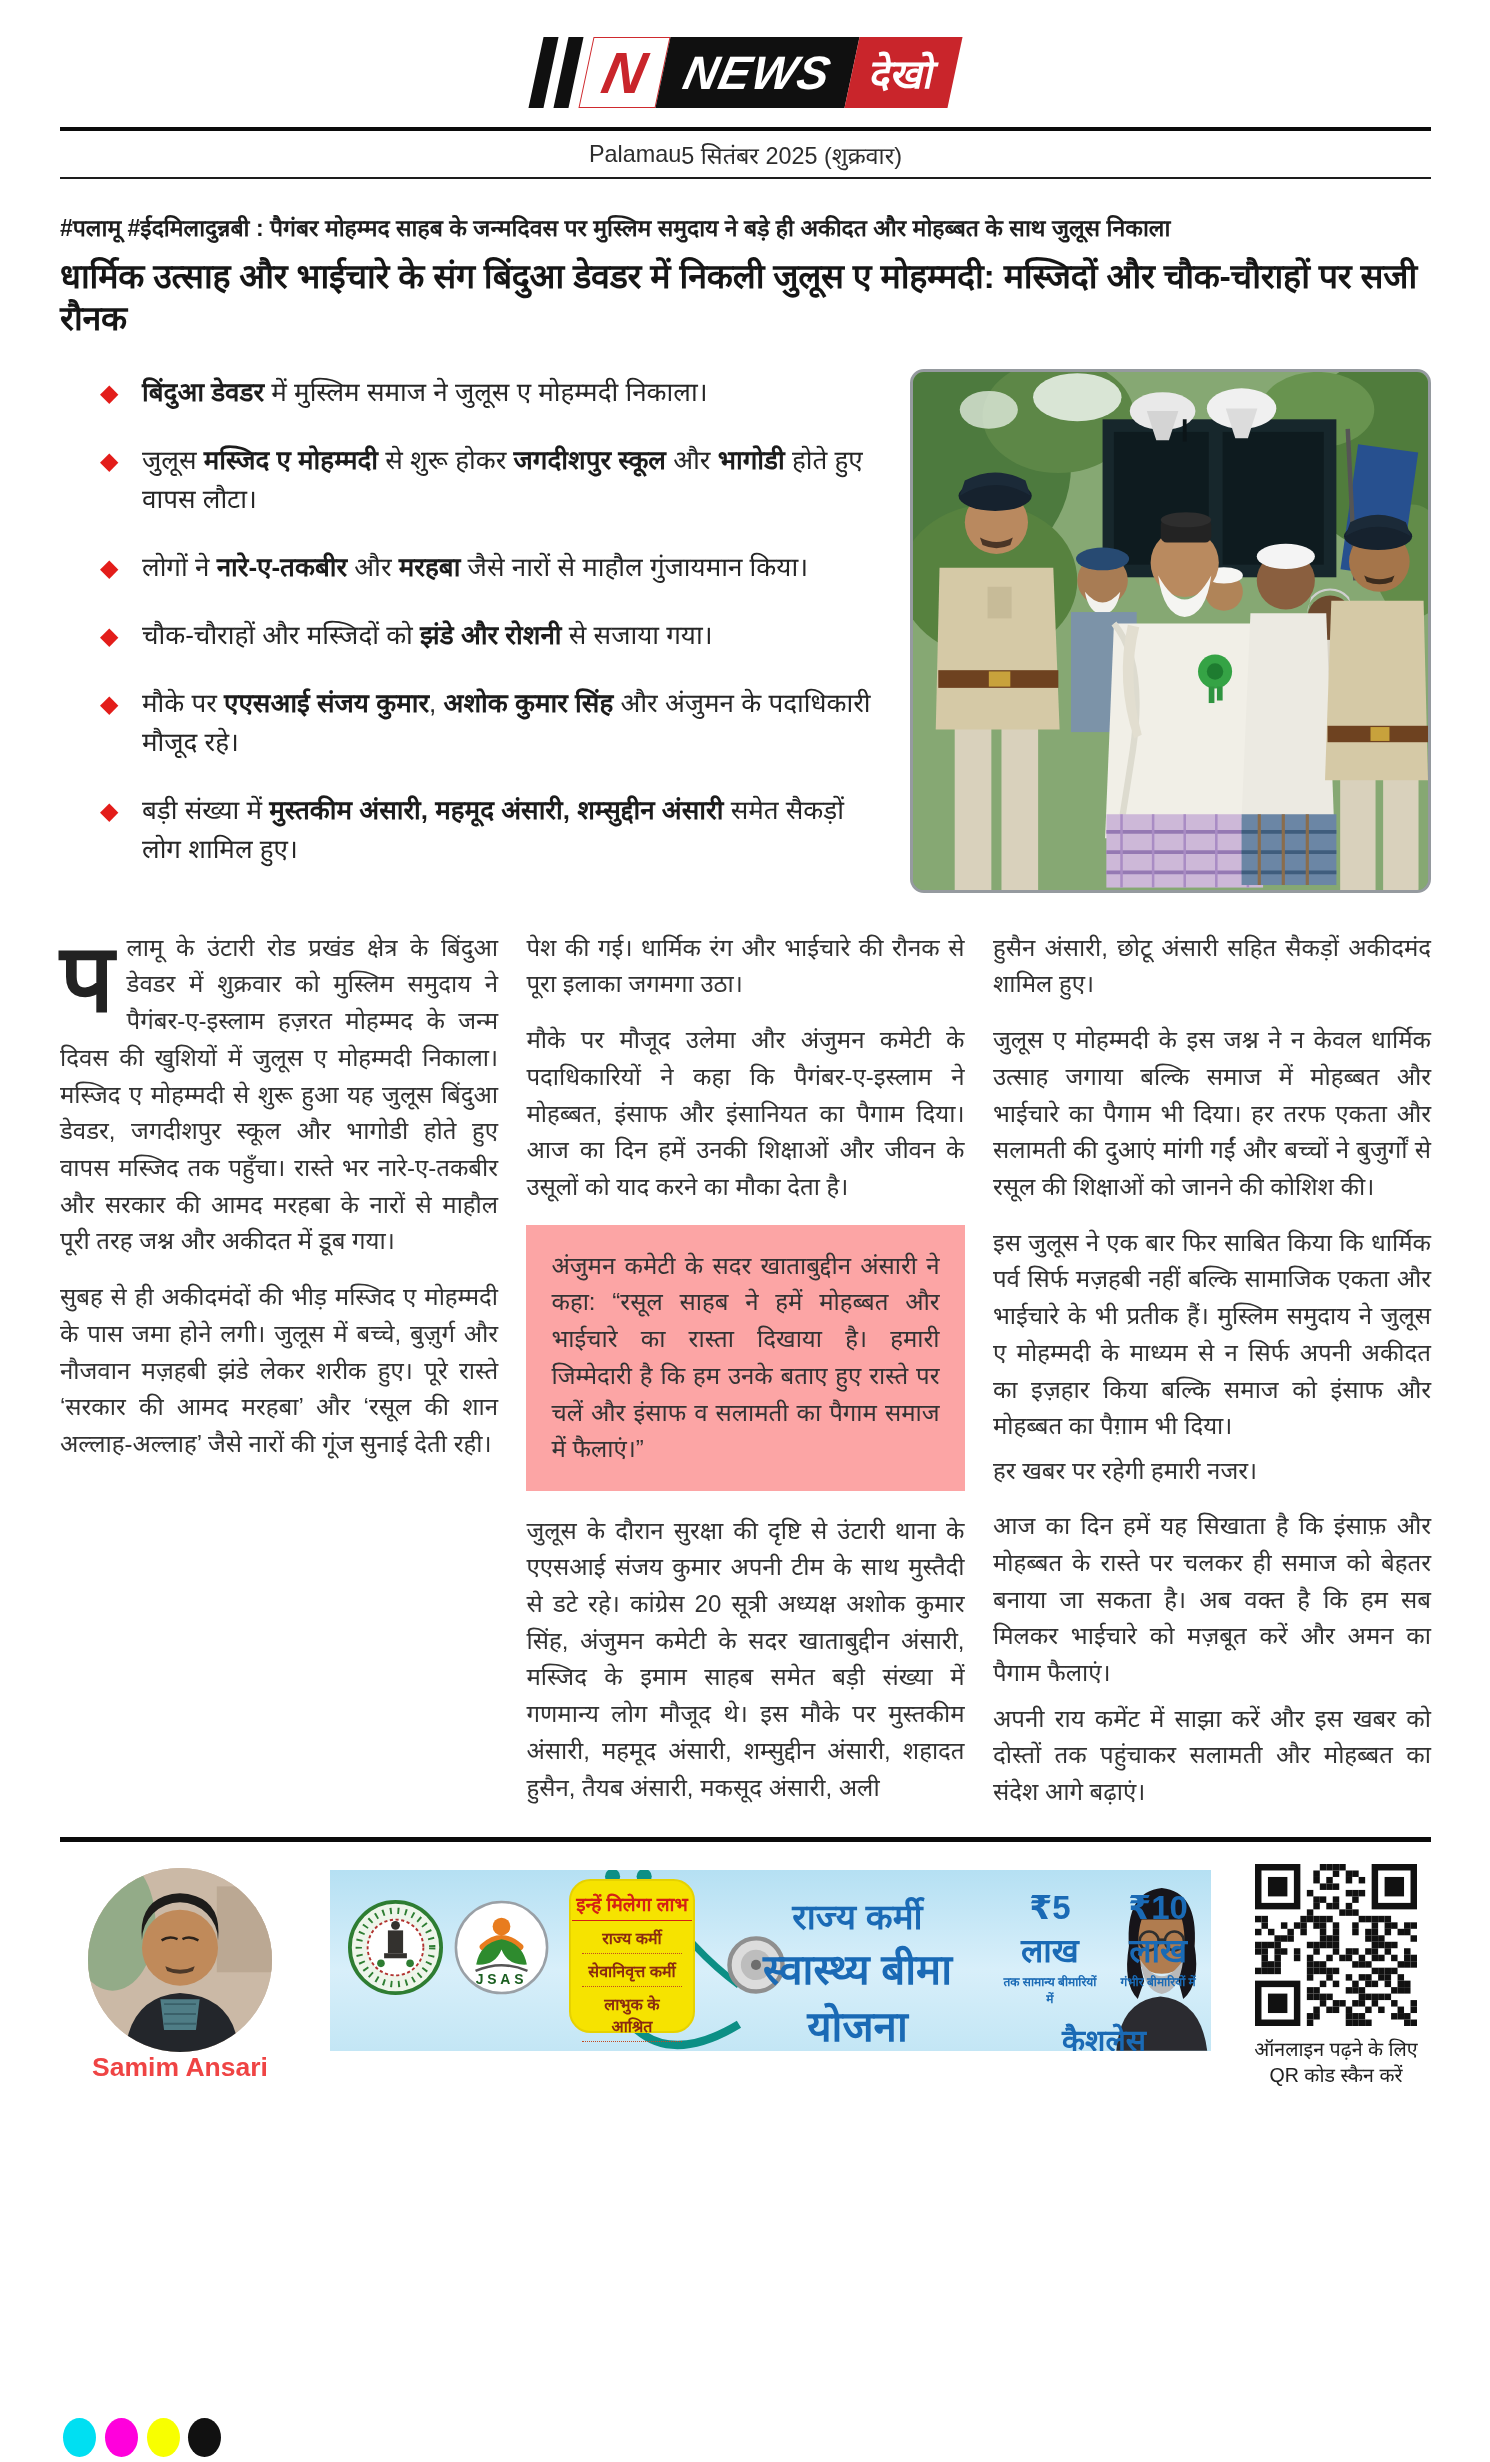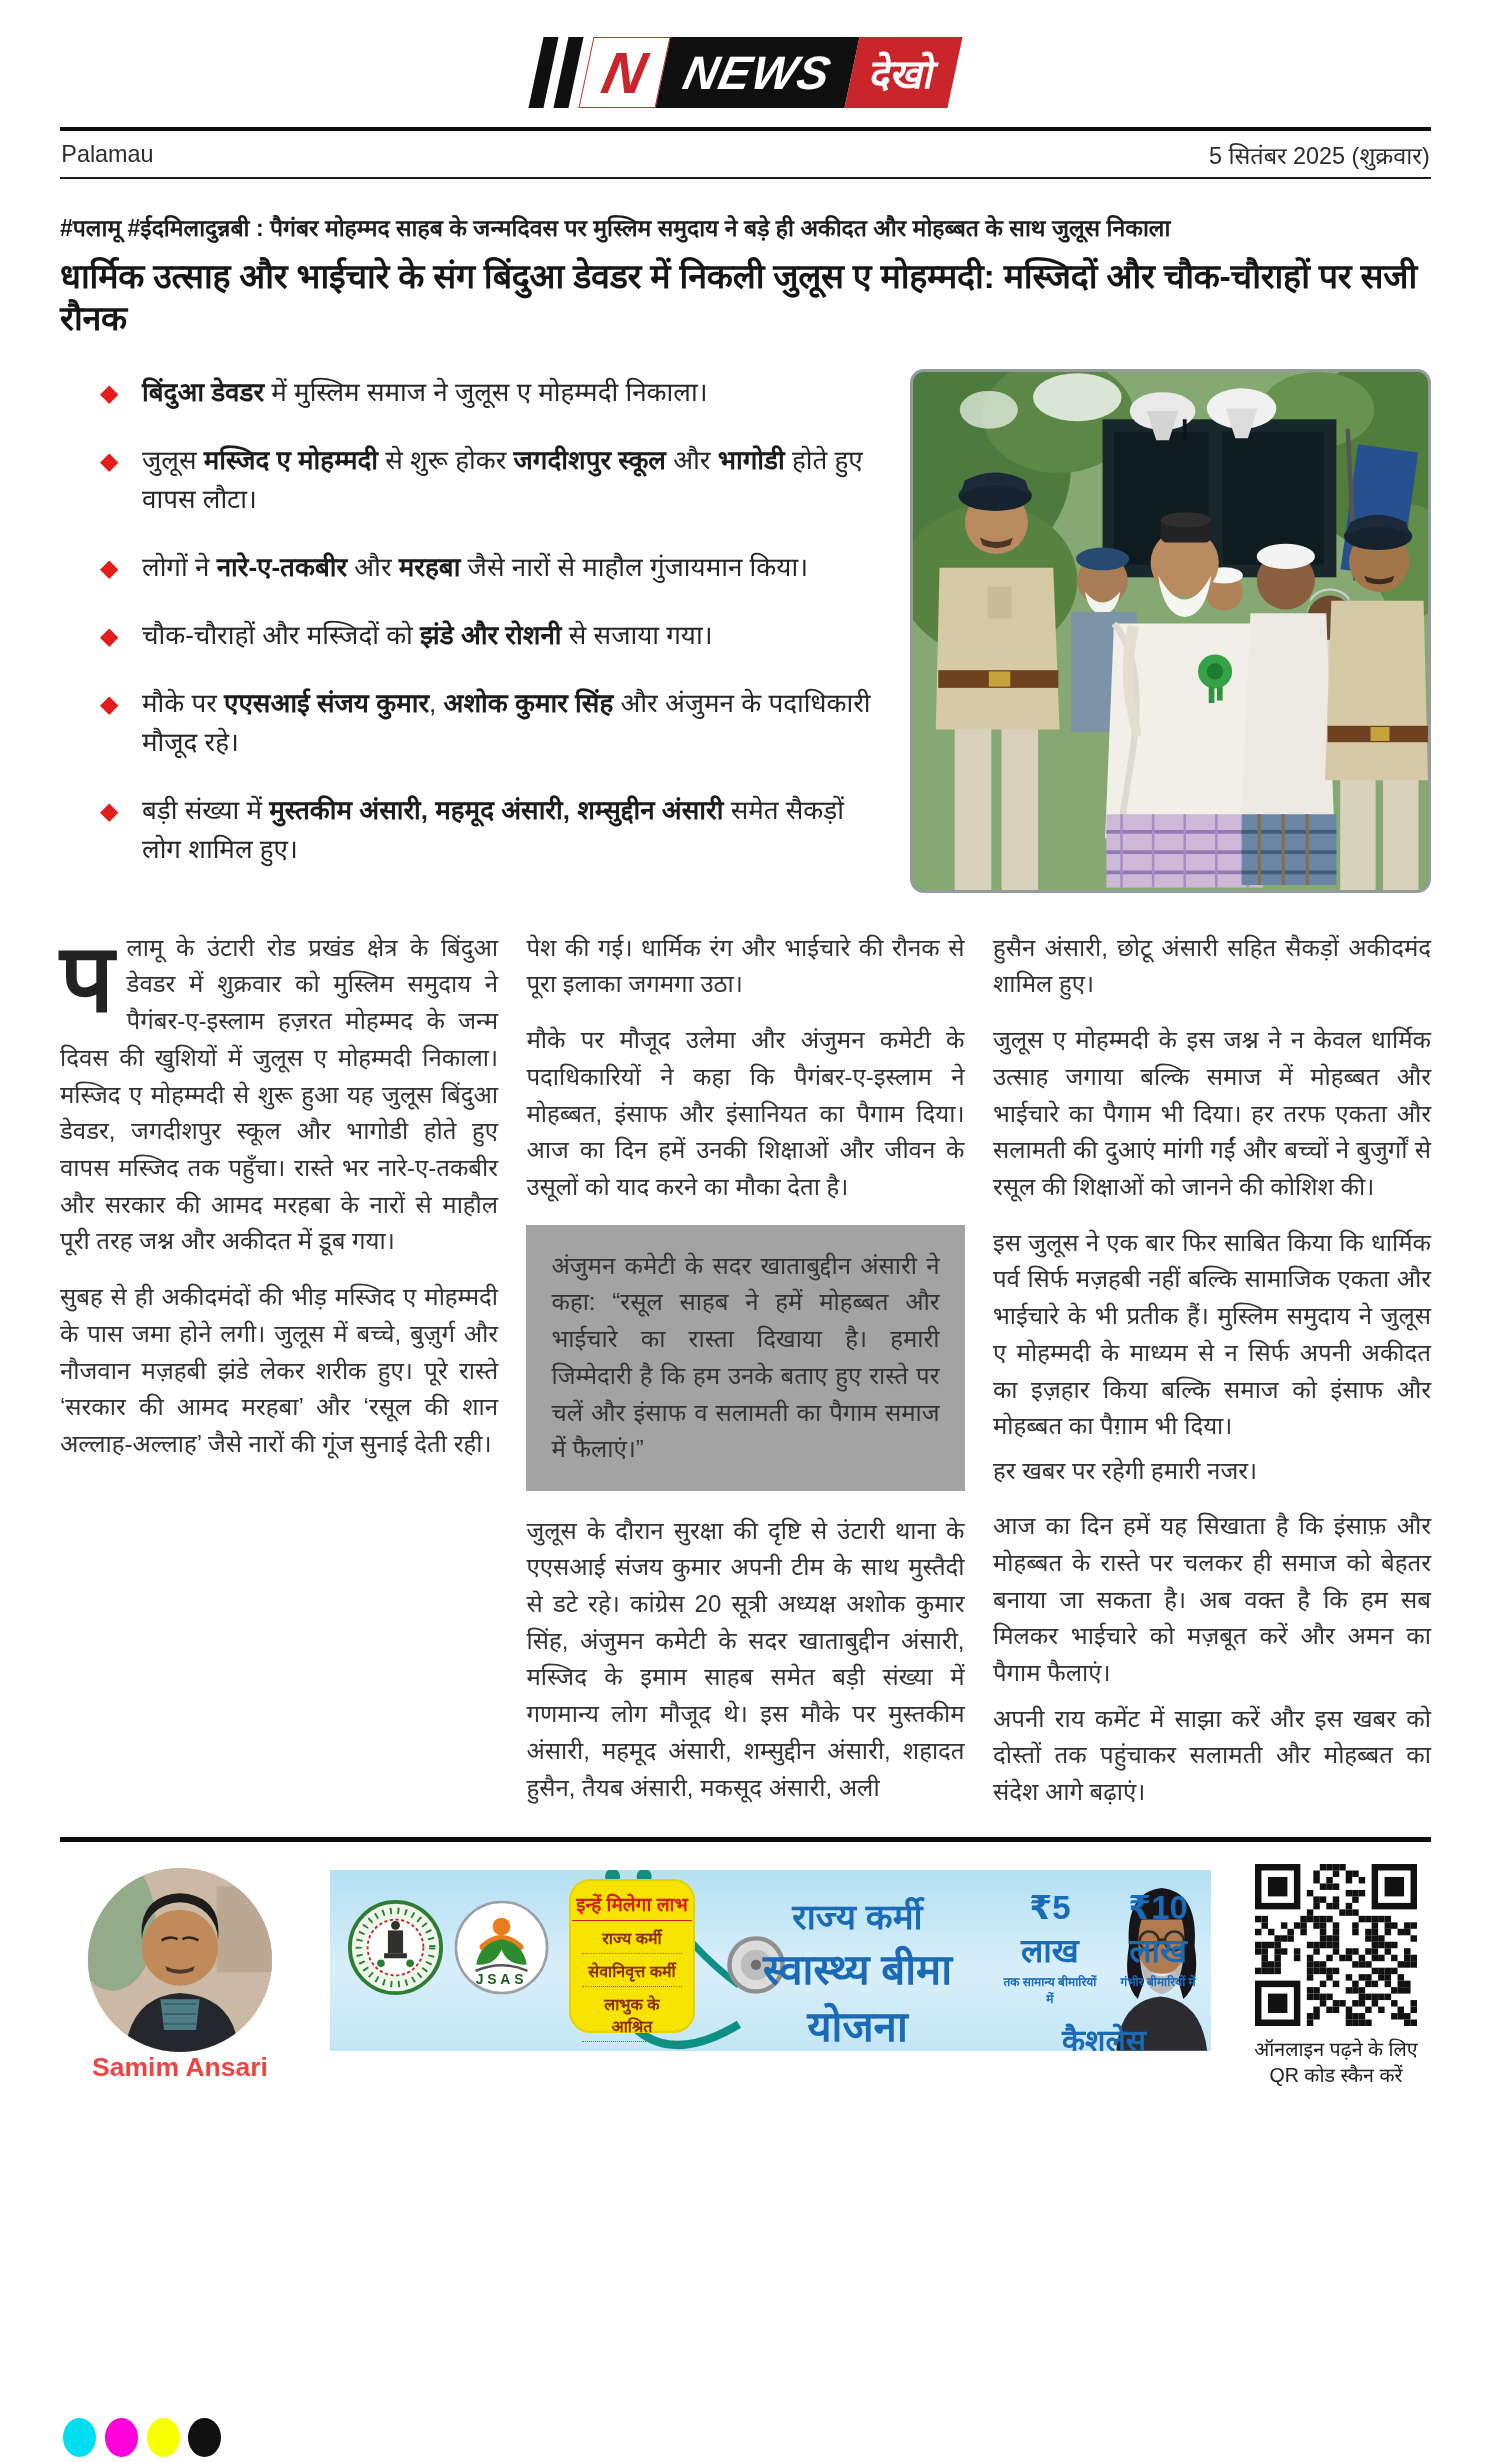--- a/index.html
+++ b/index.html
@@ -11,42 +11,42 @@
   .logo{display:flex;align-items:stretch;height:71px;transform:skewX(-12deg);}
   .logo .stripe{width:15px;background:#101010;margin-right:10px;}
   .logo .nbox{width:75px;background:#ffffff;border:1.9px solid #cf2a2e;display:flex;align-items:center;justify-content:center;margin-right:0;}
   .logo .nbox span{font-size:58px;font-weight:900;color:#c9252b;font-style:italic;}
   .logo .newsbox{background:#101010;color:#fff;display:flex;align-items:center;padding:0 21.5px;}
   .logo .newsbox span{font-size:47px;font-weight:900;font-style:italic;letter-spacing:1.3px;}
   .logo .dekhobox{background:#c9252b;color:#fff;display:flex;align-items:center;padding:0 19px;}
   .logo .dekhobox span{font-size:40px;font-weight:800;}
 
   .rule-thick{height:4.4px;background:#0b0b0b;margin-top:19px;}
-  .meta-row{display:flex;justify-content:space-between;align-items:center;padding:7.6px 1.3px 6.3px;font-size:23.4px;color:#2d2d2d;}
+  .meta-row{display:flex;justify-content:center;align-items:center;padding:7.6px 1.3px 6.3px;font-size:23.4px;color:#2d2d2d;}
   .rule-thin{height:1.9px;background:#1d1d1d;}
 
   .tagline{margin-top:32px;font-size:23px;font-weight:600;color:#1e1e1e;}
 
   h1.headline{margin:11.4px 0 0;font-size:34px;line-height:1.24;font-weight:800;color:#161616;letter-spacing:-0.3px;}
 
   
   .top-section{display:flex;gap:35px;margin-top:30px;}
   .bullets{flex:1;padding-top:3.8px;list-style:none;margin:0;}
   .bullet{position:relative;padding-left:42px;font-size:26px;line-height:1.5;color:#262626;margin-bottom:29px;}
   .bullet .diamond{position:absolute;left:0;top:2.5px;color:#e31d1a;font-size:24px;}
   .bullet b{font-weight:800;color:#1c1c1c;}
   .photo{width:515px;height:518px;border-radius:14px;border:3.8px solid #959a9f;overflow:hidden;flex-shrink:0;background:#7da96c;}
   .photo svg{display:block;width:100%;height:100%;}
 
   
   .body-section{display:flex;gap:28.4px;margin-top:32px;font-size:24px;line-height:1.53;color:#333;text-align:justify;}
   .col{flex:1;min-width:0;}
   .col p{margin:0 0 19px;}
   .dropcap{float:left;font-size:95px;line-height:.8;font-weight:700;color:#222;padding:10px 12.6px 0 0;}
-  .quote{background:#a3a3a3;padding:23px 25px;margin:5px 0 21.5px;}
+  .quote{background:#fca5a5;padding:23px 25px;margin:5px 0 21.5px;}
   .quote p{margin:0;}
 
   
   .footer-rule{height:5px;background:#0b0b0b;margin-top:7.6px;}
   .footer{display:flex;align-items:flex-start;gap:30px;margin-top:21.5px;}
   .author{width:240px;text-align:center;flex-shrink:0;}
   .author .avatar{width:184px;height:184px;border-radius:50%;overflow:hidden;margin:3.8px auto 0;background:#cbb9a6;}
   .author .avatar svg{display:block;width:100%;height:100%;}
   .author .name{font-size:26.5px;font-weight:700;color:#ef4444;}
 

